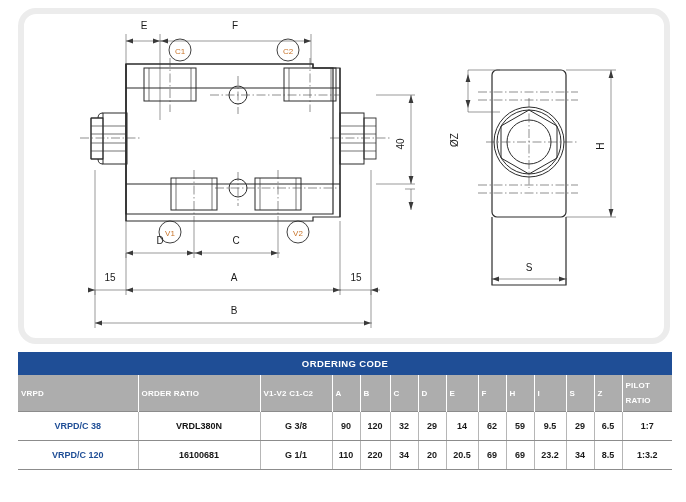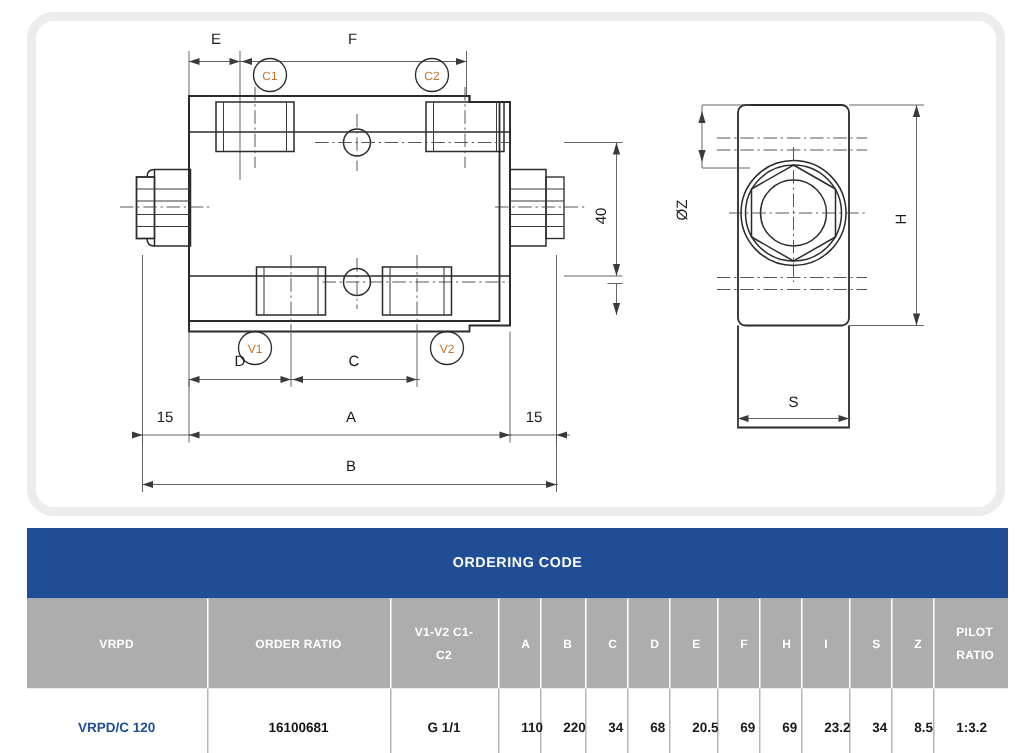--- a/index.html
+++ b/index.html
@@ -9,27 +9,27 @@
   
   .draw-panel{
     position:absolute;left:18px;top:8px;width:652px;height:336px;
     border:6px solid #ececec;border-radius:18px;background:#fff;box-sizing:border-box;
   }
   .svg-wrap{position:absolute;left:0;top:0;width:686px;height:348px;}
 
   
   .table-zone{position:absolute;left:18px;top:352px;width:654px;}
   table.ordering{border-collapse:collapse;width:654px;table-layout:fixed;}
-  table.ordering td,table.ordering th{padding:15px;margin:0;}
+  table.ordering td,table.ordering th{padding:3px;margin:0;}
   .tbl-title{
     background:#1f4e96;color:#ffffff;text-align:center;
     font-size:9.5px;font-weight:bold;letter-spacing:0.4px;height:17px;line-height:17px;
   }
   .tbl-head td{
-    background:#adadad;color:#ffffff;text-align:center;
+    background:#adadad;color:#ffffff;
     font-size:8px;font-weight:bold;height:15px;line-height:15px;
     border-right:1px solid #ffffff;letter-spacing:0.2px;
   }
   .tbl-head td:last-child{border-right:none;}
   .tbl-row td{
     text-align:center;font-size:9px;font-weight:bold;height:22px;line-height:22px;
     border-right:1px solid #b6b6b6;border-bottom:1px solid #8c8c8c;
     color:#1a1a1a;background:#fff;
   }
   .tbl-row td:last-child{border-right:none;}
@@ -305,28 +305,44 @@
         <td>C</td>
         <td>D</td>
         <td>E</td>
         <td>F</td>
         <td>H</td>
         <td>I</td>
         <td>S</td>
         <td>Z</td>
         <td>PILOT RATIO</td>
       </tr>
+      <tr class="tbl-row first">
+        <td class="code-cell">VRPD/C 38</td>
+        <td class="order-cell">VRDL380N</td>
+        <td>G 3/8</td>
+        <td>90</td>
+        <td>120</td>
+        <td>32</td>
+        <td>29</td>
+        <td>14</td>
+        <td>62</td>
+        <td>59</td>
+        <td>9.5</td>
+        <td>29</td>
+        <td>6.5</td>
+        <td>1:7</td>
+      </tr>
       <tr class="tbl-row">
         <td class="code-cell">VRPD/C 120</td>
         <td class="order-cell">16100681</td>
         <td>G 1/1</td>
         <td>110</td>
         <td>220</td>
         <td>34</td>
-        <td>68</td>
+        <td>20</td>
         <td>20.5</td>
         <td>69</td>
         <td>69</td>
         <td>23.2</td>
         <td>34</td>
         <td>8.5</td>
         <td>1:3.2</td>
       </tr>
     </tbody>
       </table>

